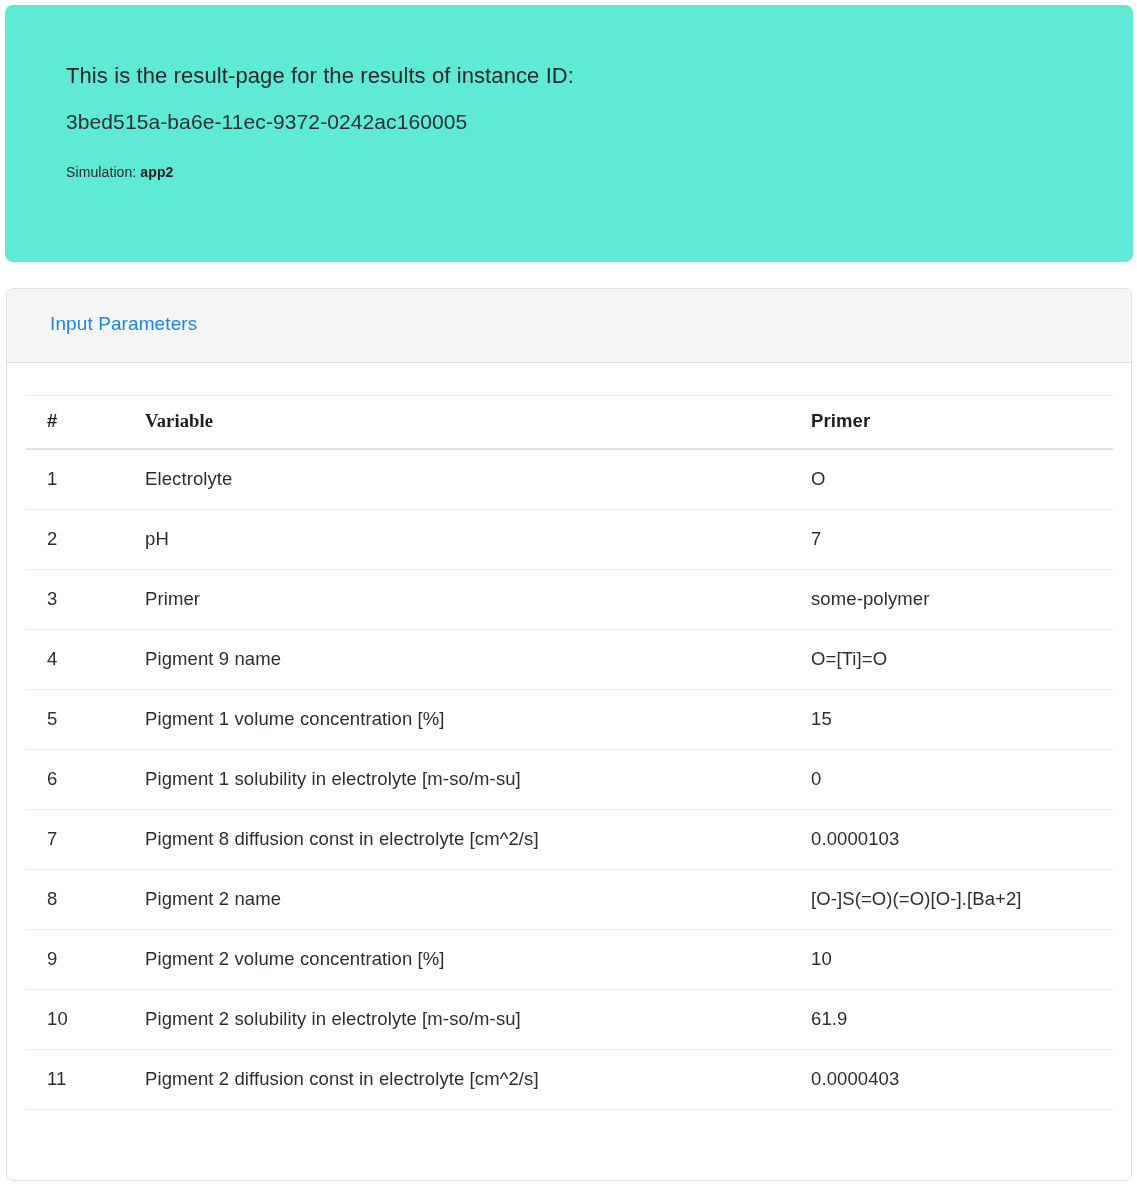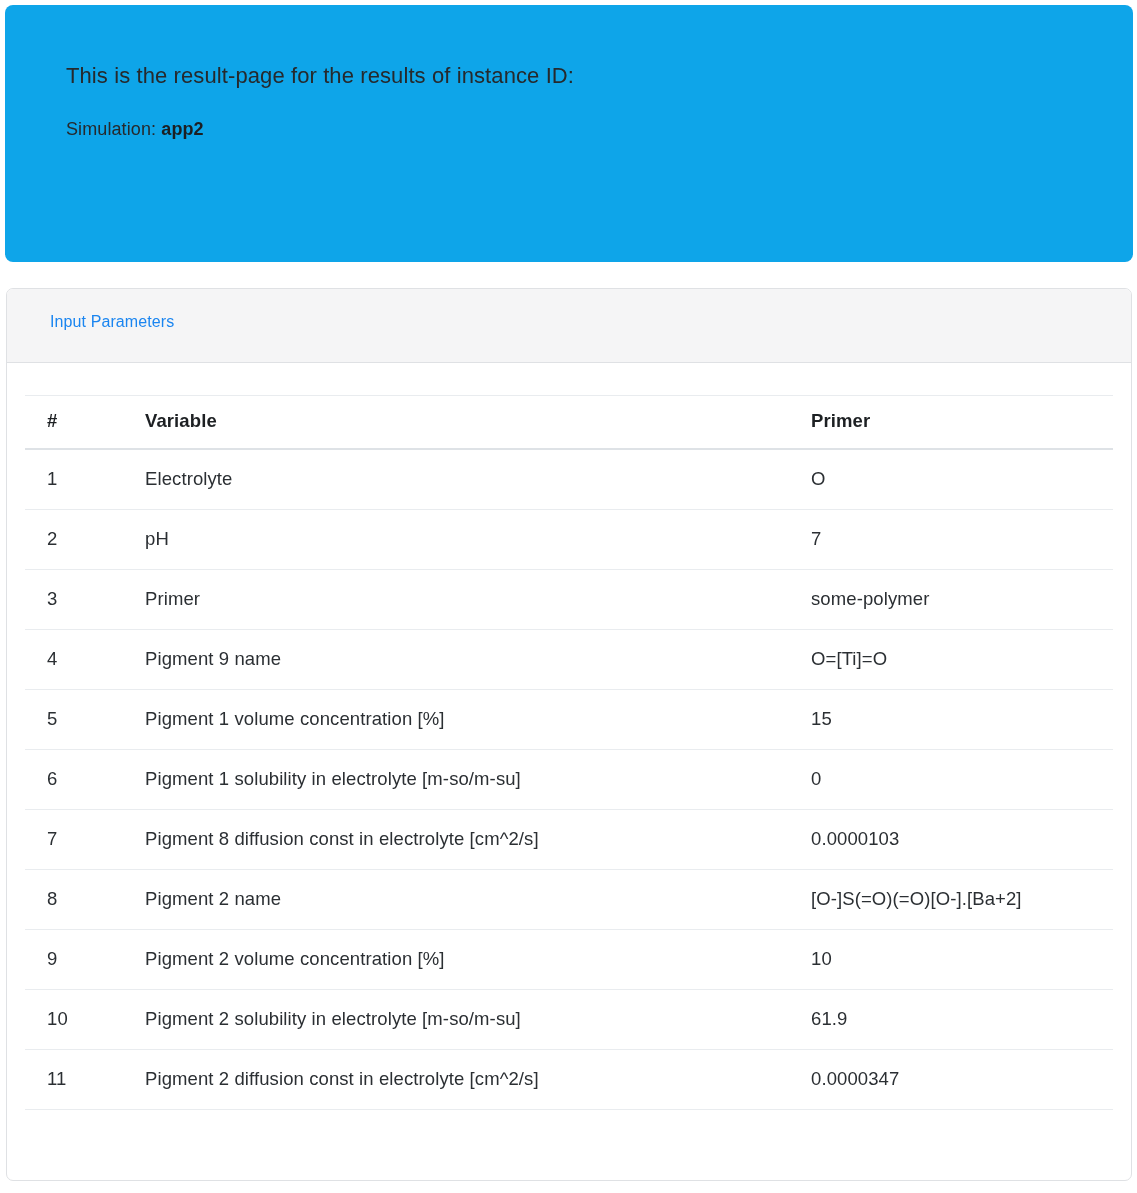--- a/index.html
+++ b/index.html
@@ -16,41 +16,41 @@
     -webkit-font-smoothing: antialiased;
   }
 
   
   .jumbotron {
     position: absolute;
     left: 5px;
     top: 5px;
     width: 1128px;
     height: 257px;
-    background: #0ea5e9;
+    background: #5eead4;
     border-radius: 8px;
     box-sizing: border-box;
     padding: 55px 0 0 61px;
   }
   .jumbo-line {
     font-size: 22px;
     line-height: 1.42;
     color: #26292c;
     font-weight: 400;
     letter-spacing: 0.1px;
     white-space: nowrap;
   }
   .jumbo-id {
     margin-top: 16px;
     font-size: 21px;
     color: #2c3033;
   }
   .jumbo-sim {
     margin-top: 26px;
-    font-size: 18px;
+    font-size: 14px;
     color: #26292c;
   }
   .jumbo-sim b {
     font-weight: 700;
     color: #1c1f22;
   }
 
   
   .card {
     position: absolute;
@@ -65,21 +65,21 @@
     overflow: hidden;
   }
   .card-header {
     height: 74px;
     background: #f5f5f6;
     border-bottom: 1px solid #dfe1e4;
     box-sizing: border-box;
     padding: 24px 0 0 43px;
   }
   .card-header-link {
-    font-size: 16px;
+    font-size: 19px;
     color: #1a85f0;
     text-decoration: none;
     cursor: pointer;
     letter-spacing: 0.1px;
   }
 
   .card-body {
     padding: 32px 18px 0 18px;
     box-sizing: border-box;
   }
@@ -111,29 +111,30 @@
     overflow: hidden;
     text-overflow: ellipsis;
   }
   table.params tbody tr:last-child td {
     border-bottom: 1px solid #e9ecef;
   }
   .col-idx { width: 74px; padding-left: 22px !important; }
   .col-var { width: 640px; }
   .col-val { width: auto; }
   th.col-idx, td.col-idx { font-weight: 700; color: #1d2023; }
-  th.col-var { padding-left: 16px !important; }
+  th.col-var { padding-left: 16px !important; font-family: Liberation Serif, serif; }
   td.col-var { padding-left: 16px !important; }
   th.col-val, td.col-val { padding-left: 18px !important; }
 </style>
 </head>
 <body>
 
 <div class="jumbotron">
   <div class="jumbo-line">This is the result-page for the results of instance ID:</div>
+  <div class="jumbo-line jumbo-id">3bed515a-ba6e-11ec-9372-0242ac160005</div>
   <div class="jumbo-line jumbo-sim">
     <span>Simulation:</span><span>&nbsp;</span><b>app2</b>
   </div>
 </div>
 
 <div class="card">
 
   <div class="card-header">
     <a class="card-header-link" href="#">Input Parameters</a>
   </div>
@@ -194,19 +195,19 @@
             <td class="col-val">10</td>
           </tr>
           <tr>
             <td class="col-idx">10</td>
             <td class="col-var">Pigment 2 solubility in electrolyte [m-so/m-su]</td>
             <td class="col-val">61.9</td>
           </tr>
           <tr>
             <td class="col-idx">11</td>
             <td class="col-var">Pigment 2 diffusion const in electrolyte [cm^2/s]</td>
-            <td class="col-val">0.0000347</td>
+            <td class="col-val">0.0000403</td>
           </tr>
         </tbody>
     </table>
   </div>
 
 </div>
 
 </body></html>

